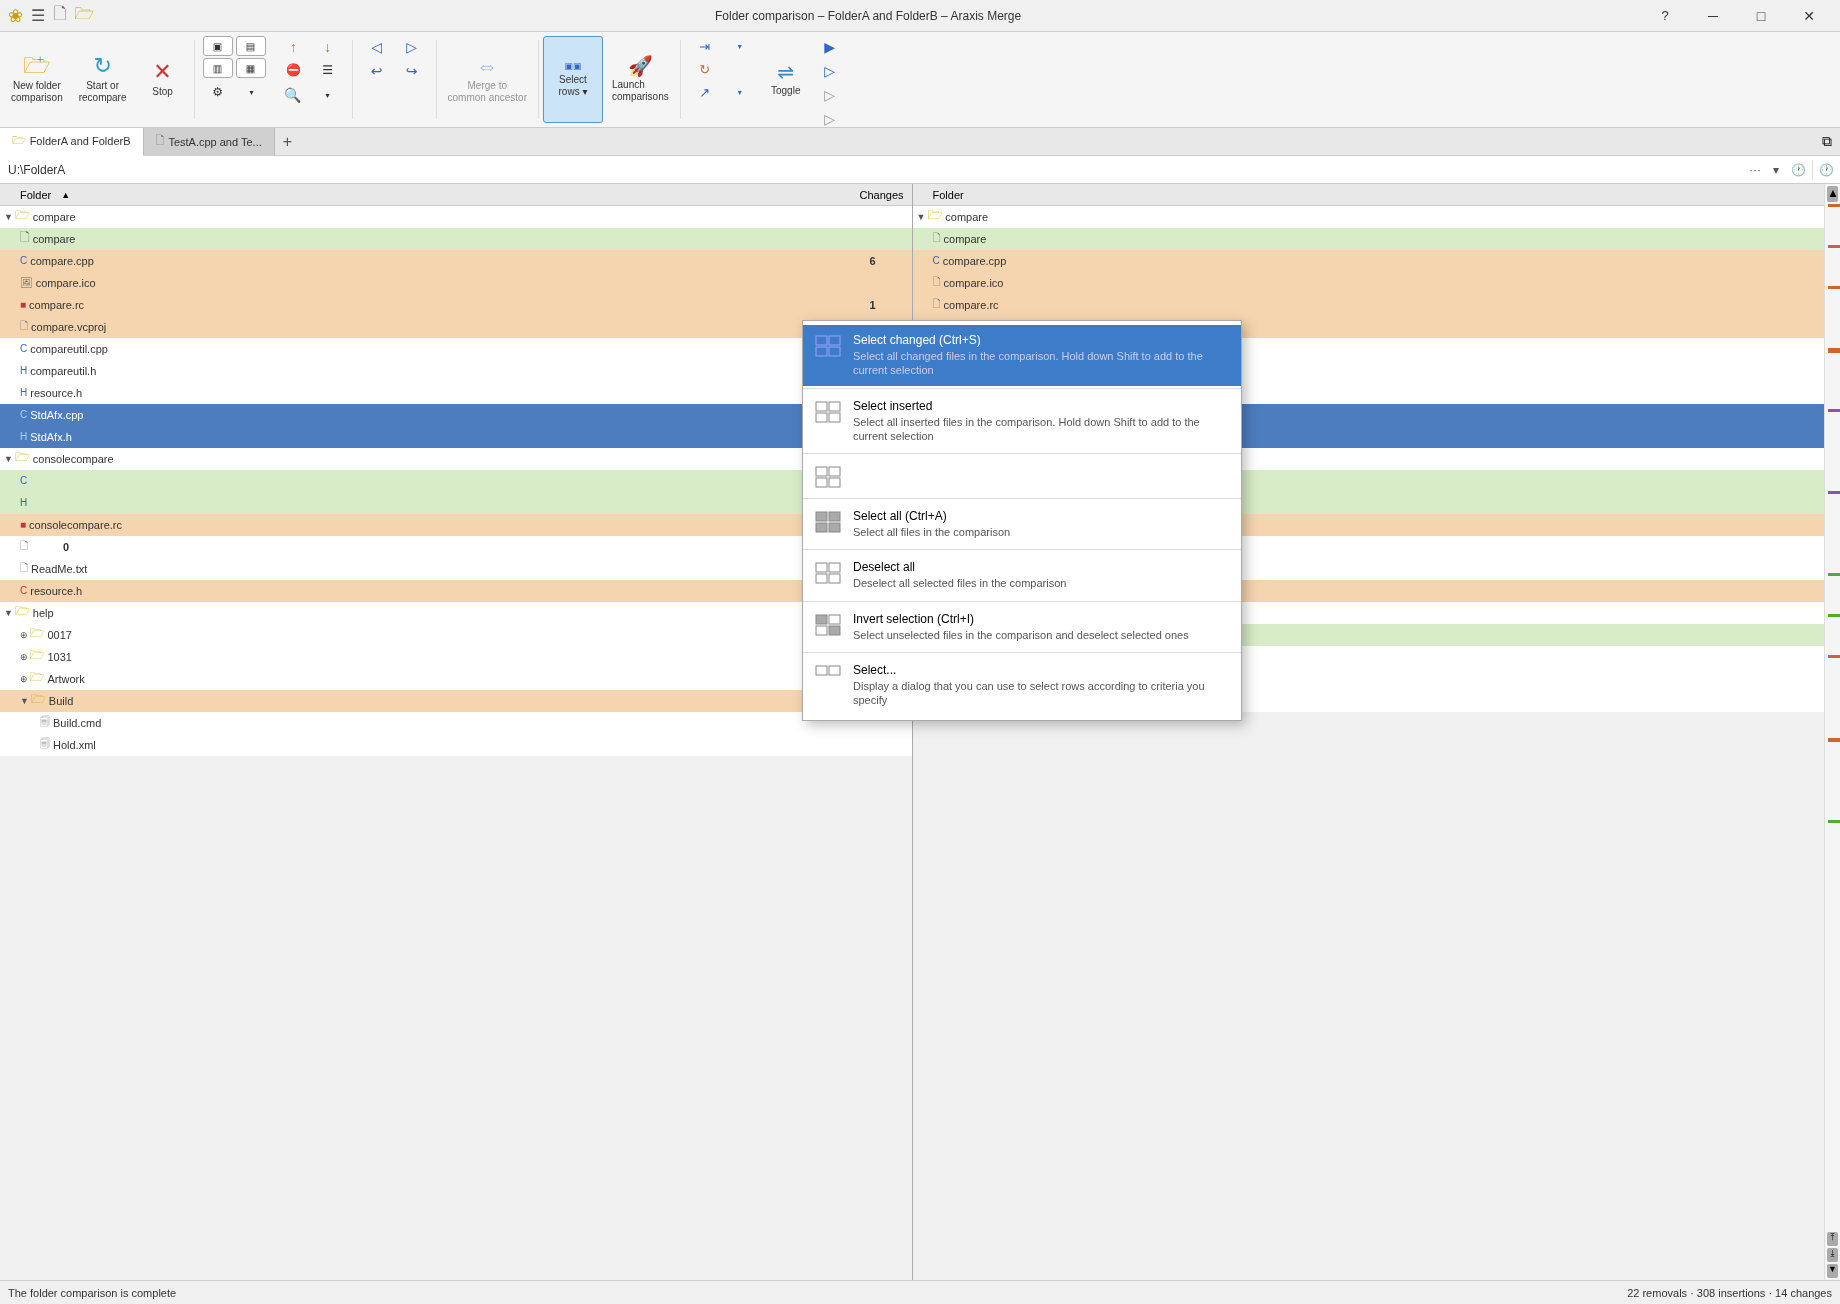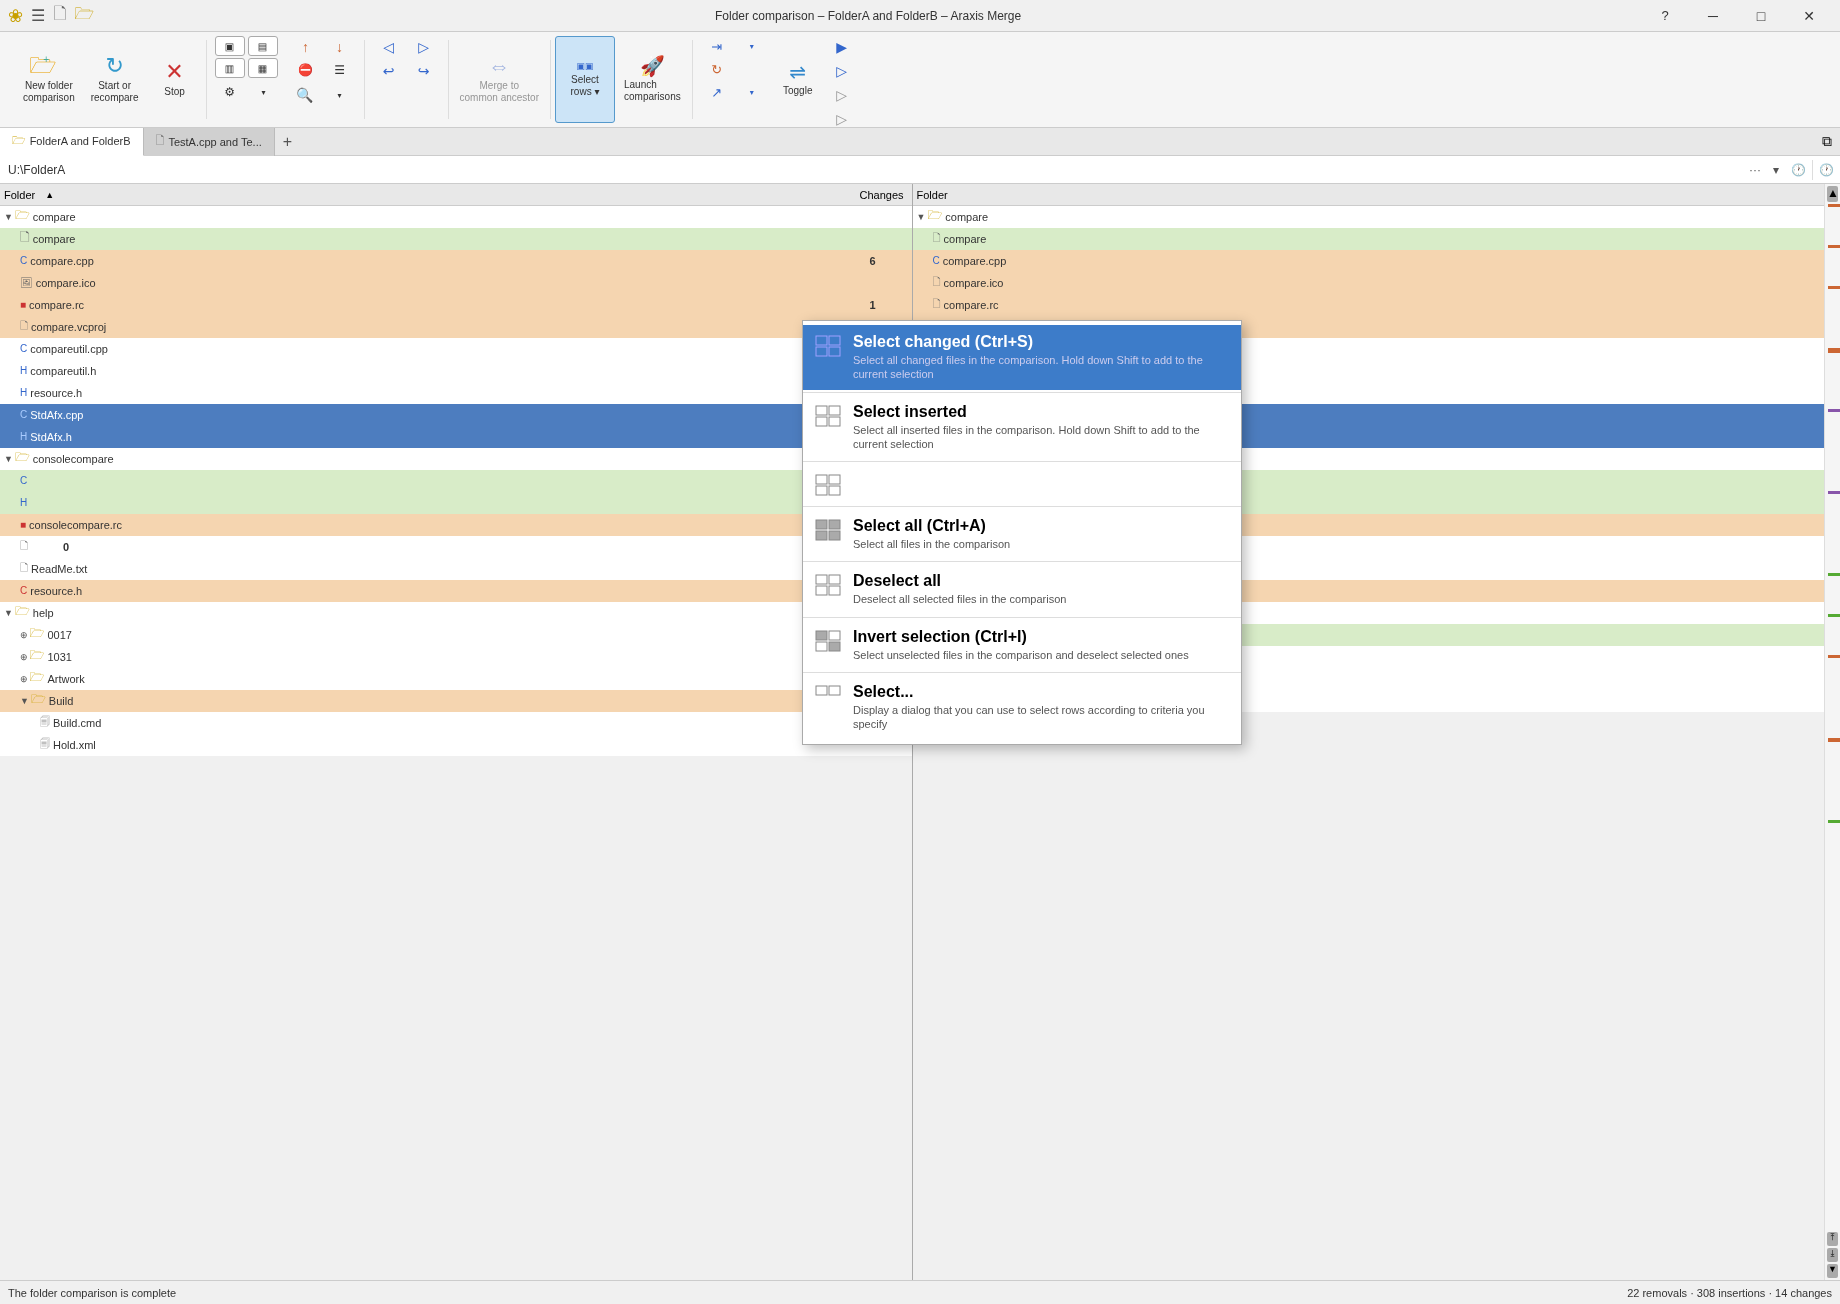--- a/index.html
+++ b/index.html
@@ -89,21 +89,21 @@
       border: 1px solid #aaa; box-shadow: 4px 4px 12px rgba(0,0,0,0.25);
       z-index: 100; padding: 4px 0;
     }
     .menu-item {
       display: flex; align-items: flex-start; padding: 8px 12px;
       cursor: pointer; gap: 10px;
     }
     .menu-item.selected-item { background: #3d7cc9; color: white; }
     .menu-item-icon { min-width: 28px; display: flex; align-items: center; justify-content: center; margin-top: 2px; }
     .menu-item-content { flex: 1; }
-    .menu-item-title { font-size: 16px; font-weight: bold; margin-bottom: 2px; }
+    .menu-item-title { font-size: 12px; font-weight: normal; margin-bottom: 2px; }
     .menu-item-desc { font-size: 11px; color: #555; line-height: 1.3; }
     .menu-item.selected-item .menu-item-desc { color: #cce; }
     .menu-divider { height: 1px; background: #ddd; margin: 2px 0; }
 
     
     .status-bar {
       display: flex; align-items: center; height: 24px;
       background: #f0f0f0; border-top: 1px solid #ccc;
       padding: 0 8px; font-size: 11px; color: #333;
       justify-content: space-between;
@@ -119,21 +119,21 @@
       display: flex; flex: 1; overflow: hidden; position: relative;
     }
 
     .left-pane { flex: 1; display: flex; flex-direction: column; border-right: 1px solid #aaa; }
     .right-pane { flex: 1; display: flex; flex-direction: column; }
 
     .pane-header {
       display: flex; align-items: center; height: 22px;
       background: #e8e8e8; border-bottom: 1px solid #ccc; font-size: 11px;
     }
-    .pane-col-folder { flex: 1; padding: 0 4px; cursor: pointer; display: flex; align-items: center; gap: 10px; }
+    .pane-col-folder { flex: 1; padding: 0 20px; cursor: pointer; display: flex; align-items: center; gap: 10px; }
     .pane-col-changes { width: 60px; padding: 0 4px; text-align: center; }
 
     .pane-rows { flex: 1; overflow: hidden; }
   </style>
 </head>
 <body>
 
 <div class="title-bar">
   <span style="color:#c8a000; font-size:18px;">❀</span>
   <span style="cursor:pointer; font-size:16px; color:#555;">☰</span>
@@ -147,21 +147,21 @@
     <div class="title-bar-btn close">✕</div>
   </div>
 </div>
 
 <div class="toolbar">
 
   <div class="toolbar-btn">
     <span class="btn-icon" style="color:#e8a000; position:relative;">
       <span style="font-size:22px;">🗁</span><span style="position:absolute; top:0; left:14px; font-size:10px; color:#4a9;">+</span>
     </span>
-    <span class="btn-label" style="white-space:pre-line; text-align:center; font-size:10px;margin-left:12px;">New folder
+    <span class="btn-label" style="white-space:pre-line; text-align:center; font-size:10px;">New folder
 comparison</span>
   </div>
 
   <div class="toolbar-btn">
     <span class="btn-icon" style="color:#3399cc; font-size:22px;">↻</span>
     <span class="btn-label" style="white-space:pre-line; text-align:center;">Start or
 recompare</span>
   </div>
 
   <div class="toolbar-btn">

